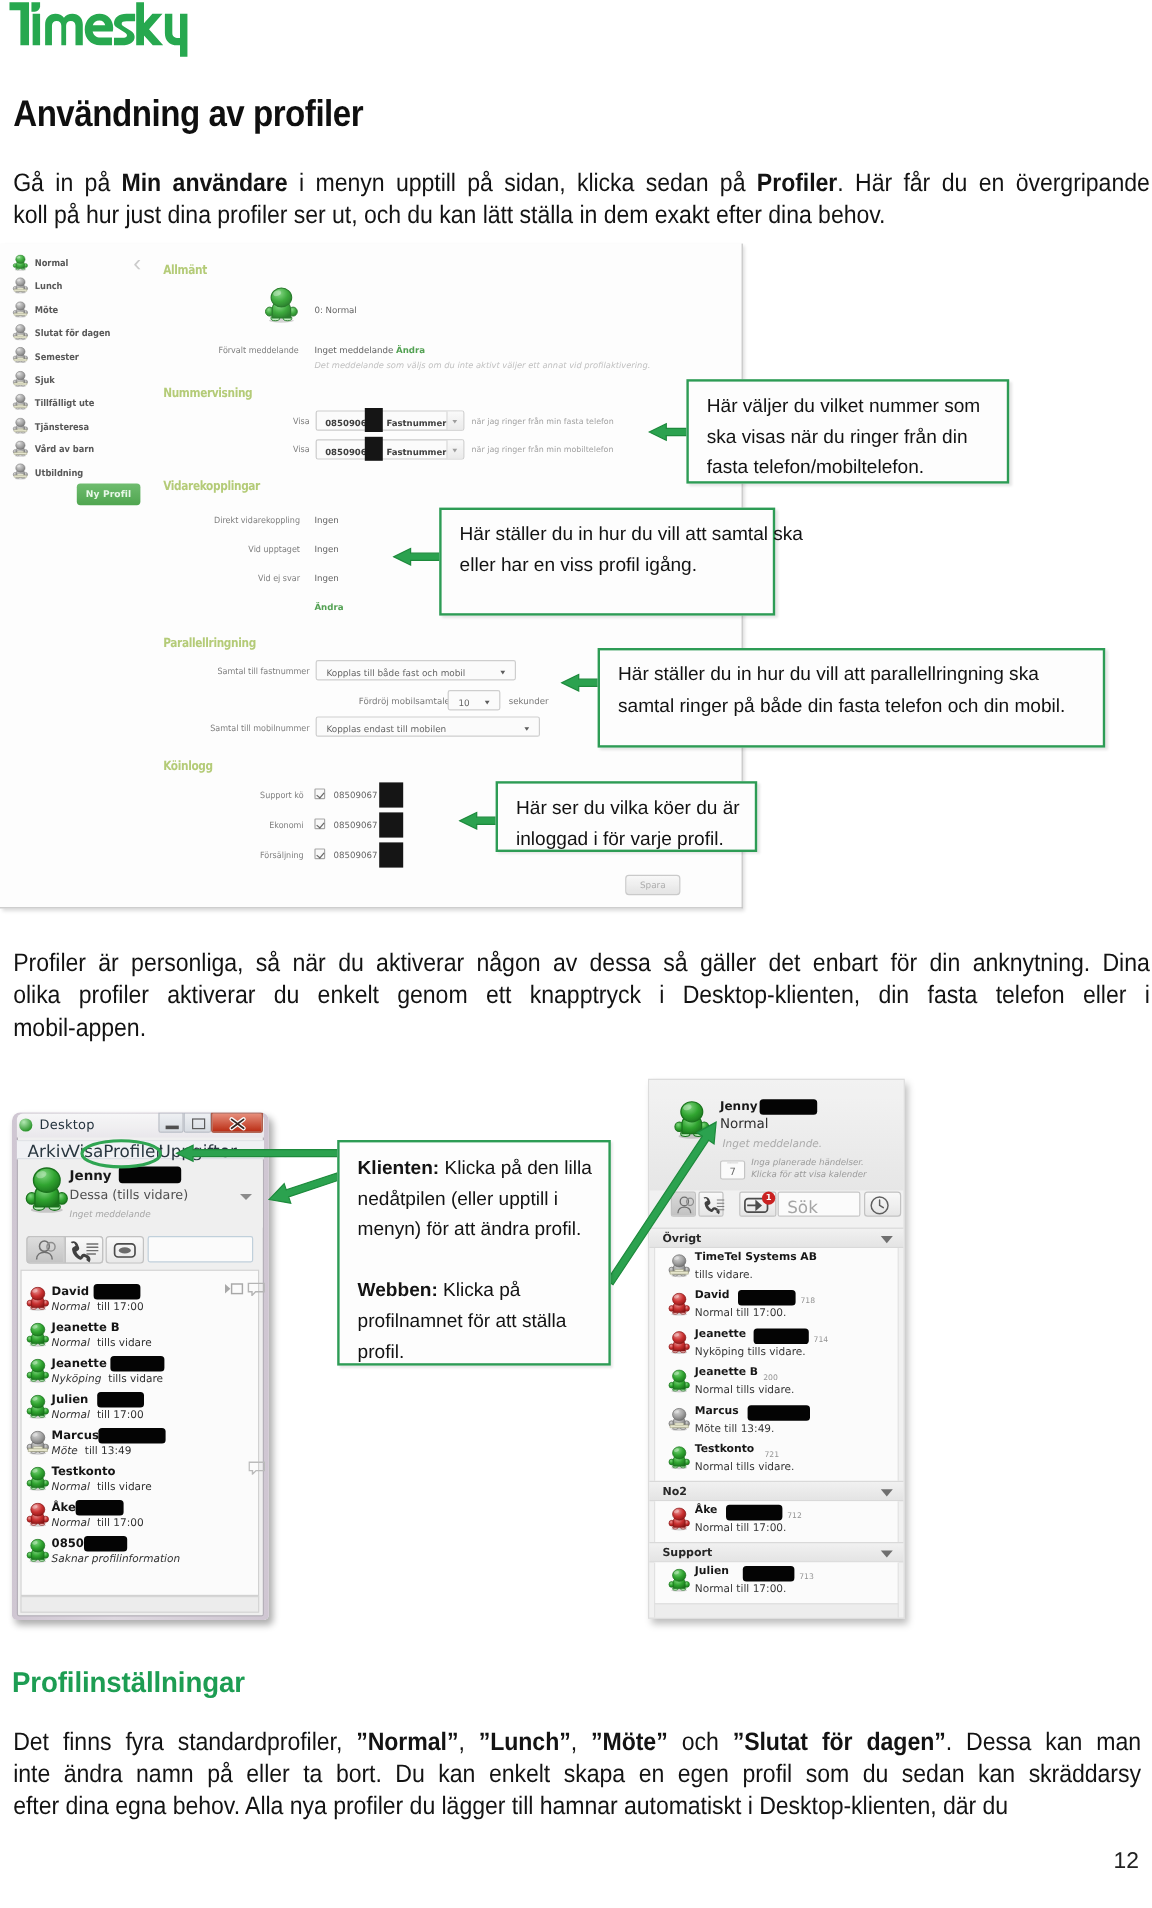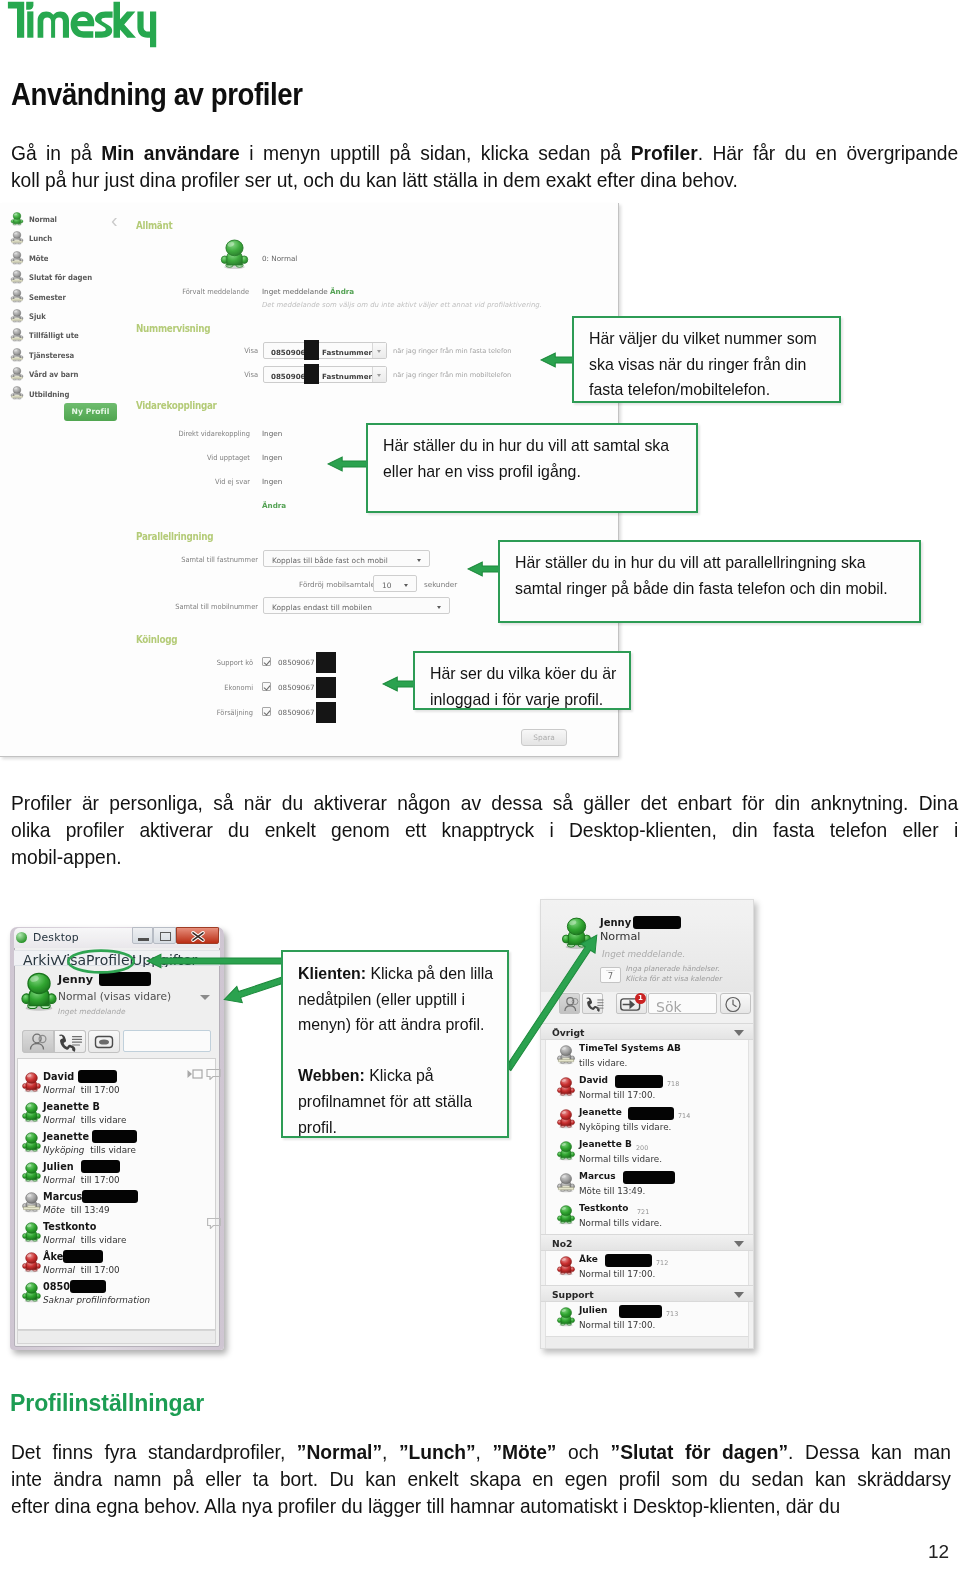--- a/index.html
+++ b/index.html
@@ -420,21 +420,21 @@
     <path d="M1.0,7.7 L14.8,1.0 L14.8,4.8 L33.0,4.8 L33.0,10.6 L14.8,10.6 L14.8,14.4 Z" fill="#2ba24f" stroke="#1d8a3c" stroke-width="1"></path>
   </svg>
 <div class="callout" style="left:572px; top:316px; width:269px; height:87px;">
     <div class="cline">Här väljer du vilket nummer som</div>
     <div class="cline">ska visas när du ringer från din</div>
     <div class="cline">fasta telefon/mobiltelefon.</div>
   </div>
 <svg class="arrowsvg" style="left:327.0px; top:456.3px" width="42" height="16" viewBox="0 0 41.0 15.4">
     <path d="M1.0,7.7 L14.8,1.0 L14.8,4.8 L40.0,4.8 L40.0,10.6 L14.8,10.6 L14.8,14.4 Z" fill="#2ba24f" stroke="#1d8a3c" stroke-width="1"></path>
   </svg>
-<div class="callout" style="left:366px; top:423px; width:332px; height:90px;">
+<div class="callout" style="left:366px; top:423px; width:280px; height:90px;">
     <div class="cline">Här ställer du in hur du vill att samtal ska</div>
     <div class="cline">eller har en viss profil igång.</div>
   </div>
 <svg class="arrowsvg" style="left:467.0px; top:561.3px" width="34" height="16" viewBox="0 0 33.0 15.4">
     <path d="M1.0,7.7 L14.8,1.0 L14.8,4.8 L32.0,4.8 L32.0,10.6 L14.8,10.6 L14.8,14.4 Z" fill="#2ba24f" stroke="#1d8a3c" stroke-width="1"></path>
   </svg>
 <div class="callout" style="left:498px; top:540px; width:423px; height:83px;">
     <div class="cline">Här ställer du in hur du vill att parallellringning ska</div>
     <div class="cline">samtal ringer på både din fasta telefon och din mobil.</div>
   </div>
@@ -486,21 +486,21 @@
           <ellipse cx="9.1" cy="25.3" rx="3.5" ry="2.1" fill="#bff0bf" stroke="#17731a" stroke-width=".8"></ellipse>
           <ellipse cx="18.9" cy="25.3" rx="3.5" ry="2.1" fill="#bff0bf" stroke="#17731a" stroke-width=".8"></ellipse>
           <ellipse cx="4.6" cy="20.0" rx="3.4" ry="3.6" fill="url(#avgreen)" stroke="#17731a" stroke-width=".8"></ellipse>
           <ellipse cx="23.4" cy="20.0" rx="3.4" ry="3.6" fill="url(#avgreen)" stroke="#17731a" stroke-width=".8"></ellipse>
           <path d="M6.6 25.2 V17.6 C6.6 13.9 9.9 11.4 14 11.4 s7.4 2.5 7.4 6.2 v7.6 z" fill="url(#avgreen)" stroke="#17731a" stroke-width=".9" stroke-linejoin="round"></path>
           <ellipse cx="14" cy="8.6" rx="8.3" ry="7.6" fill="url(#avgreen)" stroke="#17731a" stroke-width=".9"></ellipse>
           <ellipse cx="10.6" cy="5.2" rx="3.3" ry="2.1" fill="#fff" opacity=".32" transform="rotate(-18 10.6 5.2)"></ellipse>
         </svg></span>
   <div class="uname">Jenny</div>
   <div class="redact" style="left:89px; top:45px; width:52px; height:14px;"></div>
-  <div class="uprof">Normal (visas vidare)</div>
+  <div class="uprof">Dessa (tills vidare)</div>
   <div class="dncaret"></div>
   <div class="umsg">Inget meddelande</div>
   <div class="tabgrp" style="left:12px; top:103px; width:64px; height:23px;"></div>
   <div class="tabb sel" style="left:12px; width:32px; border-radius:3px 0 0 3px;"><svg width="28" height="20" viewBox="0 0 28 20">
           <ellipse cx="13" cy="6.5" rx="4.1" ry="4.3" fill="none" stroke="#6f6f6f" stroke-width="1.3"></ellipse>
           <path d="M6.5 17.5 c0-4 3-6 6.5-6 s6.5 2 6.5 6" fill="none" stroke="#6f6f6f" stroke-width="1.3"></path>
           <ellipse cx="18.5" cy="7" rx="3.4" ry="3.6" fill="none" stroke="#8d8d8d" stroke-width="1.2"></ellipse>
         </svg></div>
   <div class="tabb" style="left:44px; width:32px; border-radius:0 3px 3px 0;"><svg width="30" height="21" viewBox="0 0 30 21">
           <path d="M3.9 3.1 C6.4 1.6 9.0 2.8 9.9 5.1 L10.8 7.4 C11.3 8.7 10.9 9.7 9.7 10.3 L8.6 10.9 C9.1 12.6 10.4 14.2 12.1 15.0 L12.8 13.9 C13.6 12.8 14.7 12.5 15.9 13.0 L18.1 14.1 C20.3 15.2 21.2 17.8 19.5 20.0 L16.9 18.0 C17.6 17.1 17.3 16.3 16.4 15.9 L14.9 15.2 L13.8 16.8 C13.2 17.7 12.3 17.9 11.3 17.5 C7.9 16.1 5.6 13.2 5.1 9.5 C4.9 8.4 5.3 7.6 6.3 7.1 L8.0 6.2 L7.3 4.7 C6.9 3.8 6.1 3.5 5.2 4.2 Z" fill="#3f3f3f"></path>

